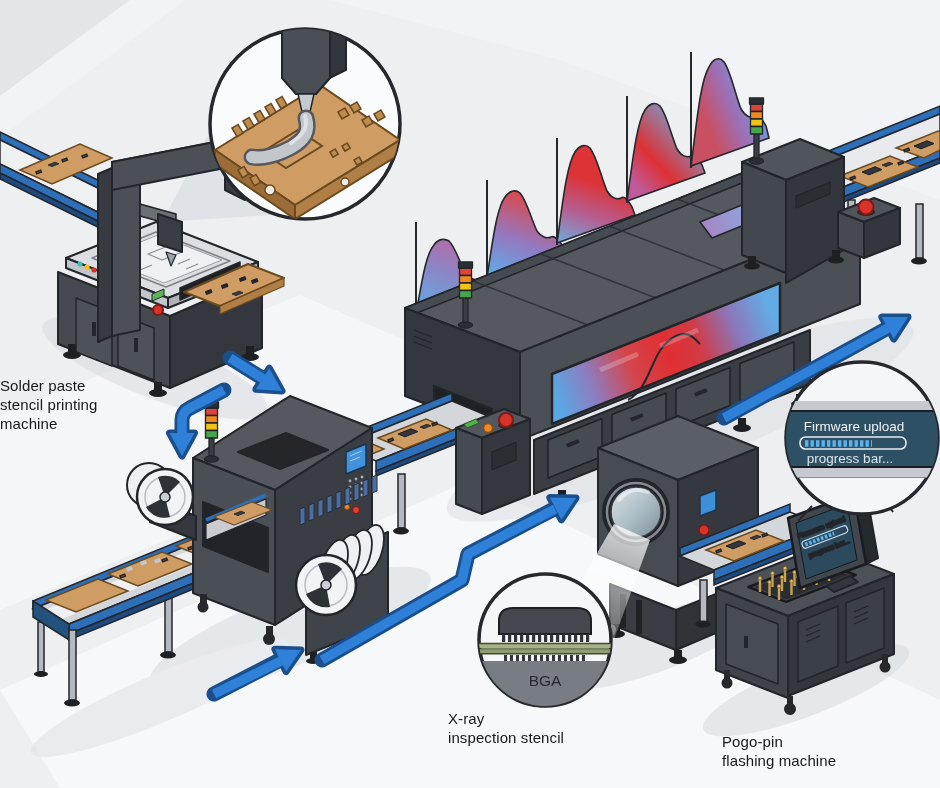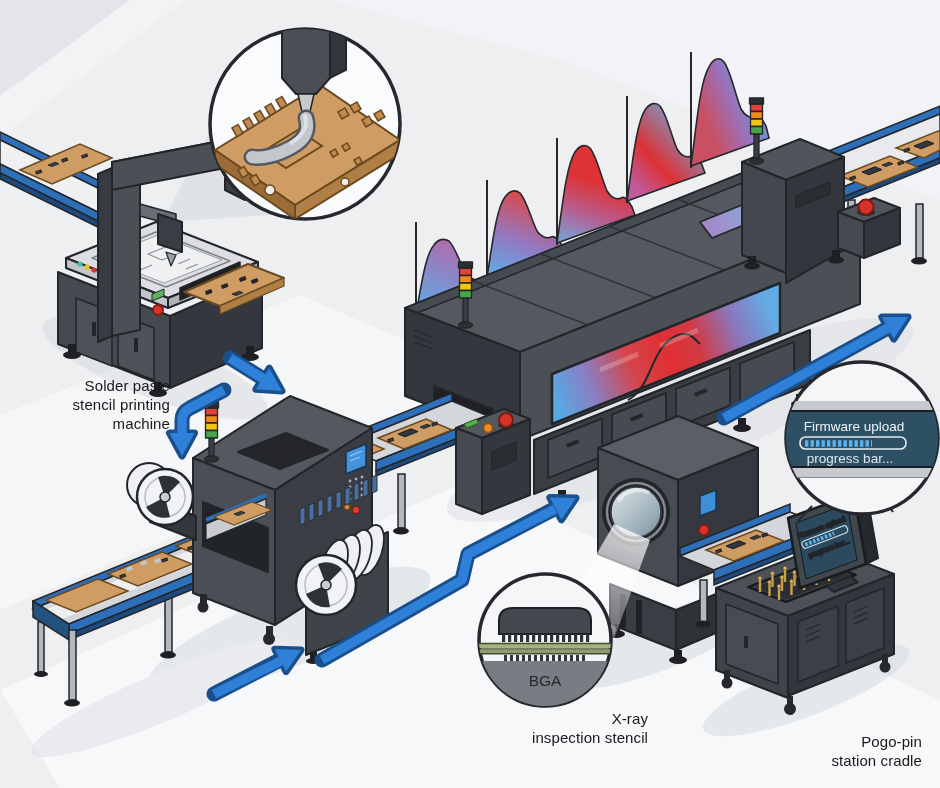--- a/index.html
+++ b/index.html
@@ -1,19 +1,19 @@
 <!DOCTYPE html>
 <html><head>
 <meta charset="utf-8">
 <style>
   html,body{margin:0;padding:0;background:#fff;}
   #stage{position:relative;width:940px;height:788px;overflow:hidden;background:#edeff1;
          font-family:"Liberation Sans",sans-serif;}
   #art{position:absolute;left:0;top:0;}
-  .lbl{position:absolute;text-align:right;white-space:pre-line;color:#17191c;
+  .lbl{position:absolute;text-align:left;white-space:pre-line;color:#17191c;
        font-size:15px;line-height:1.25;font-weight:500;letter-spacing:.1px;}
   svg text{font-family:"Liberation Sans",sans-serif;}
 </style>
 </head>
 <body>
 
 <div id="stage">
 <svg id="art" width="940" height="788" viewBox="0 0 940 788">
 <defs>
   <linearGradient id="gWin" gradientUnits="userSpaceOnUse" x1="556" y1="400" x2="780" y2="310">
@@ -738,14 +738,14 @@
   </g>
 </g>
 </svg>
 
 <div class="lbl" style="left:0px;top:377px;width:170px;">Solder paste
 stencil printing
 machine</div>
 <div class="lbl" style="left:448px;top:710px;width:200px;">X-ray
 inspection stencil</div>
 <div class="lbl" style="left:722px;top:733px;width:200px;">Pogo-pin
-station cradle</div>
+flashing machine</div>
 </div>
 
 </body></html>

